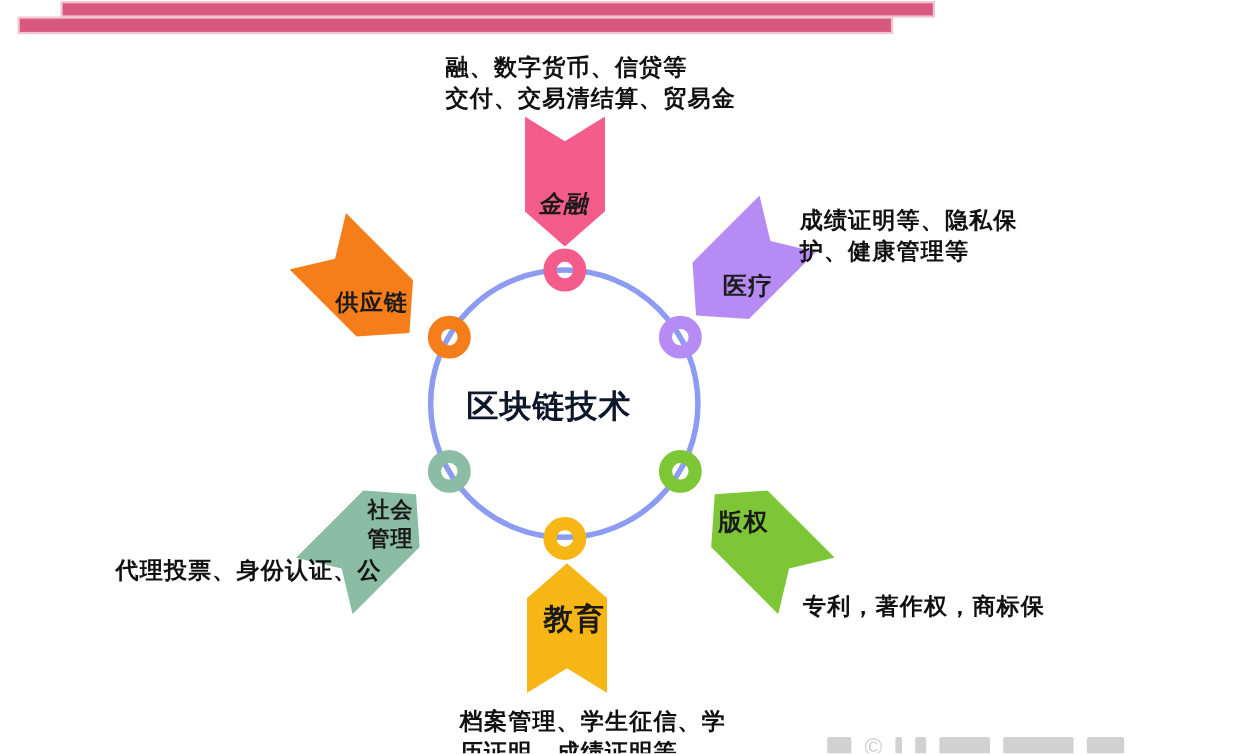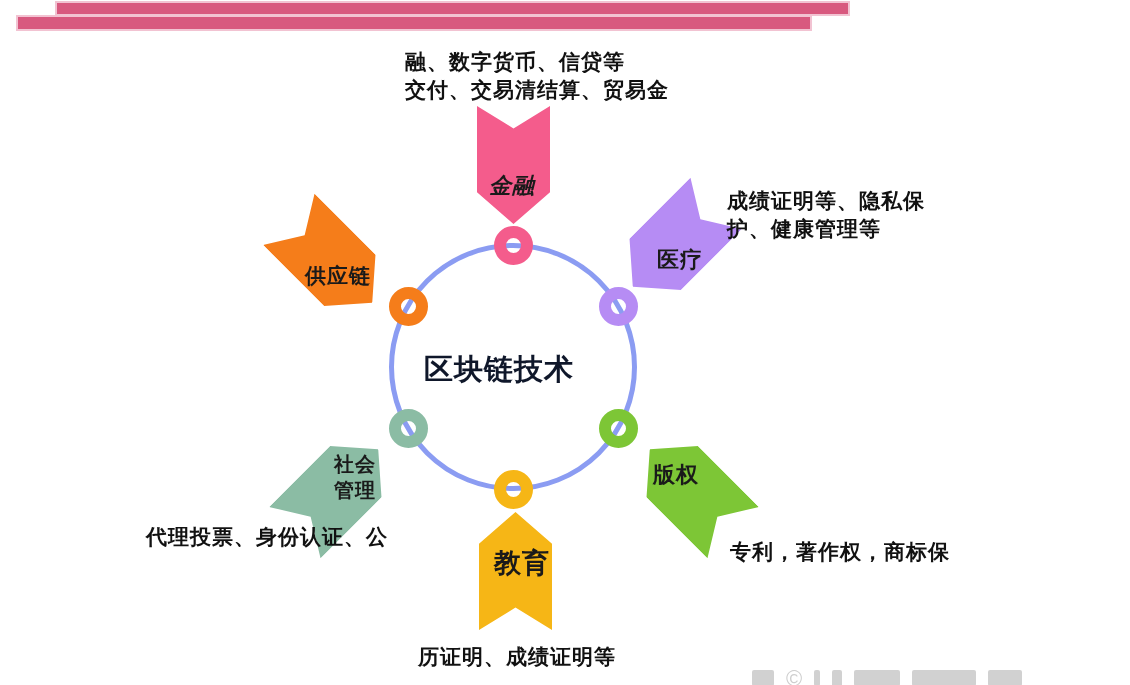--- a/index.html
+++ b/index.html
@@ -43,21 +43,21 @@
   .lbl-supply   {left:305px;top:262px;font-size:21px;}
   .lbl-social   {left:332px;top:451px;font-size:20px;width:46px;text-align:center;}
   .lbl-copyright{left:653px;top:461px;text-align:center;}
   .lbl-education{left:494px;top:546px;font-size:27px;}
 
   
   .desc{position:absolute;font-size:21px;letter-spacing:1px;line-height:1.33;color:#111;}
   .desc-finance  {left:405px;top:48px;width:280px;}
   .desc-medical  {left:727px;top:187px;width:200px;}
   .desc-supply   {left:130px;top:225px;width:185px;}
-  .desc-social   {left:105px;top:523px;width:255px;margin-left:41px;}
+  .desc-social   {left:105px;top:505px;width:255px;}
   .desc-copyright{left:730px;top:518px;width:235px;margin-top:20px;}
   .desc-education{left:418px;top:643px;width:255px;}
 
   
   .watermark{position:absolute;left:752px;top:668px;width:360px;height:30px;display:flex;
              align-items:flex-start;gap:12px;color:#c6c6c6;opacity:.85;}
   .wm-sym{font-size:22px;line-height:22px;font-weight:normal;}
   .wm-block{display:inline-block;background:#c9c9c9;height:16px;border-radius:2px;margin-top:2px;}
   .wb1{width:22px;}.wb2{width:10px;height:18px;}.wb3{width:6px;}.wb4{width:46px;}.wb5{width:64px;}.wb6{width:34px;}
 </style>
@@ -105,20 +105,21 @@
     <div>成绩证明等、隐私保</div>
     <div>护、健康管理等</div>
   </div>
   <div class="desc desc-social">
     <div>代理投票、身份认证、公</div>
   </div>
   <div class="desc desc-copyright">
     <div>专利，著作权，商标保</div>
   </div>
   <div class="desc desc-education">
+    <div>档案管理、学生征信、学</div>
     <div>历证明、成绩证明等</div>
   </div>
 
   <div class="watermark">
     <span class="wm-block wb1"></span>
     <span class="wm-sym">©</span>
     <span class="wm-block wb3"></span>
     <span class="wm-block wb2"></span>
     <span class="wm-block wb4"></span>
     <span class="wm-block wb5"></span>

